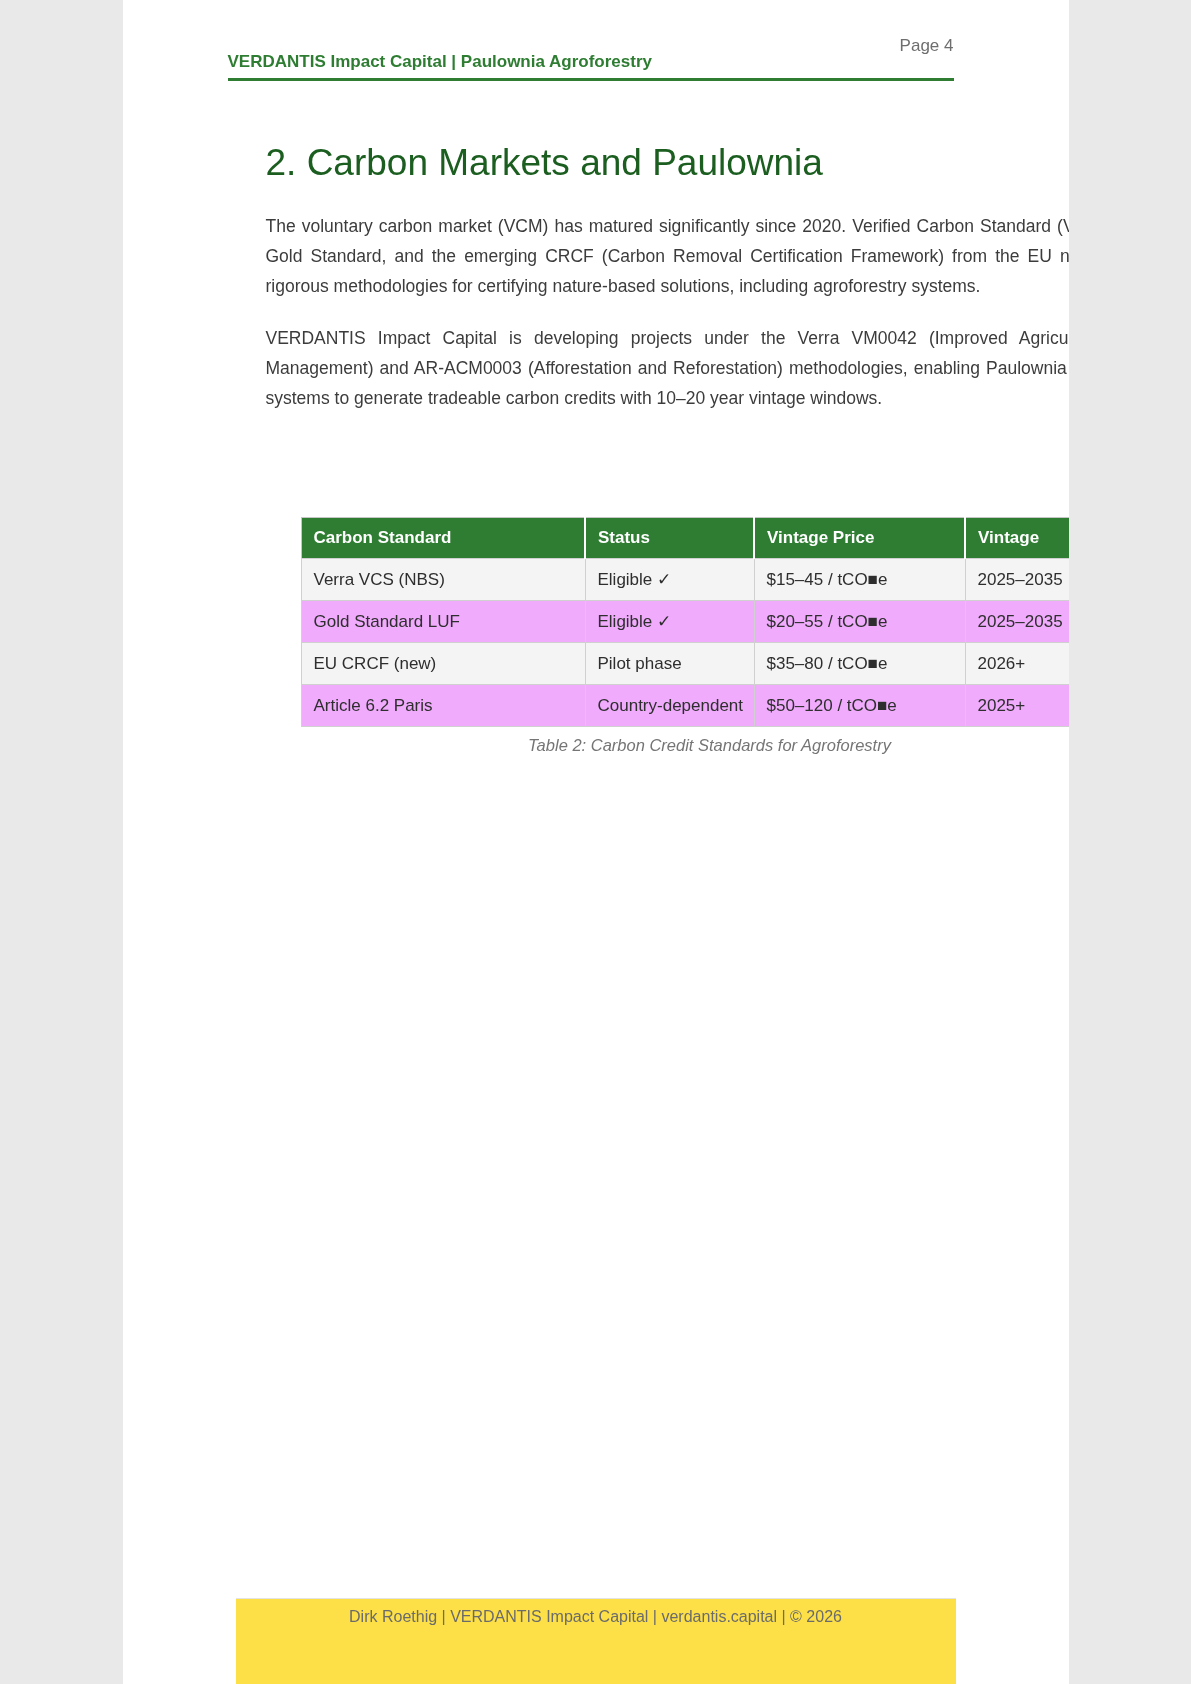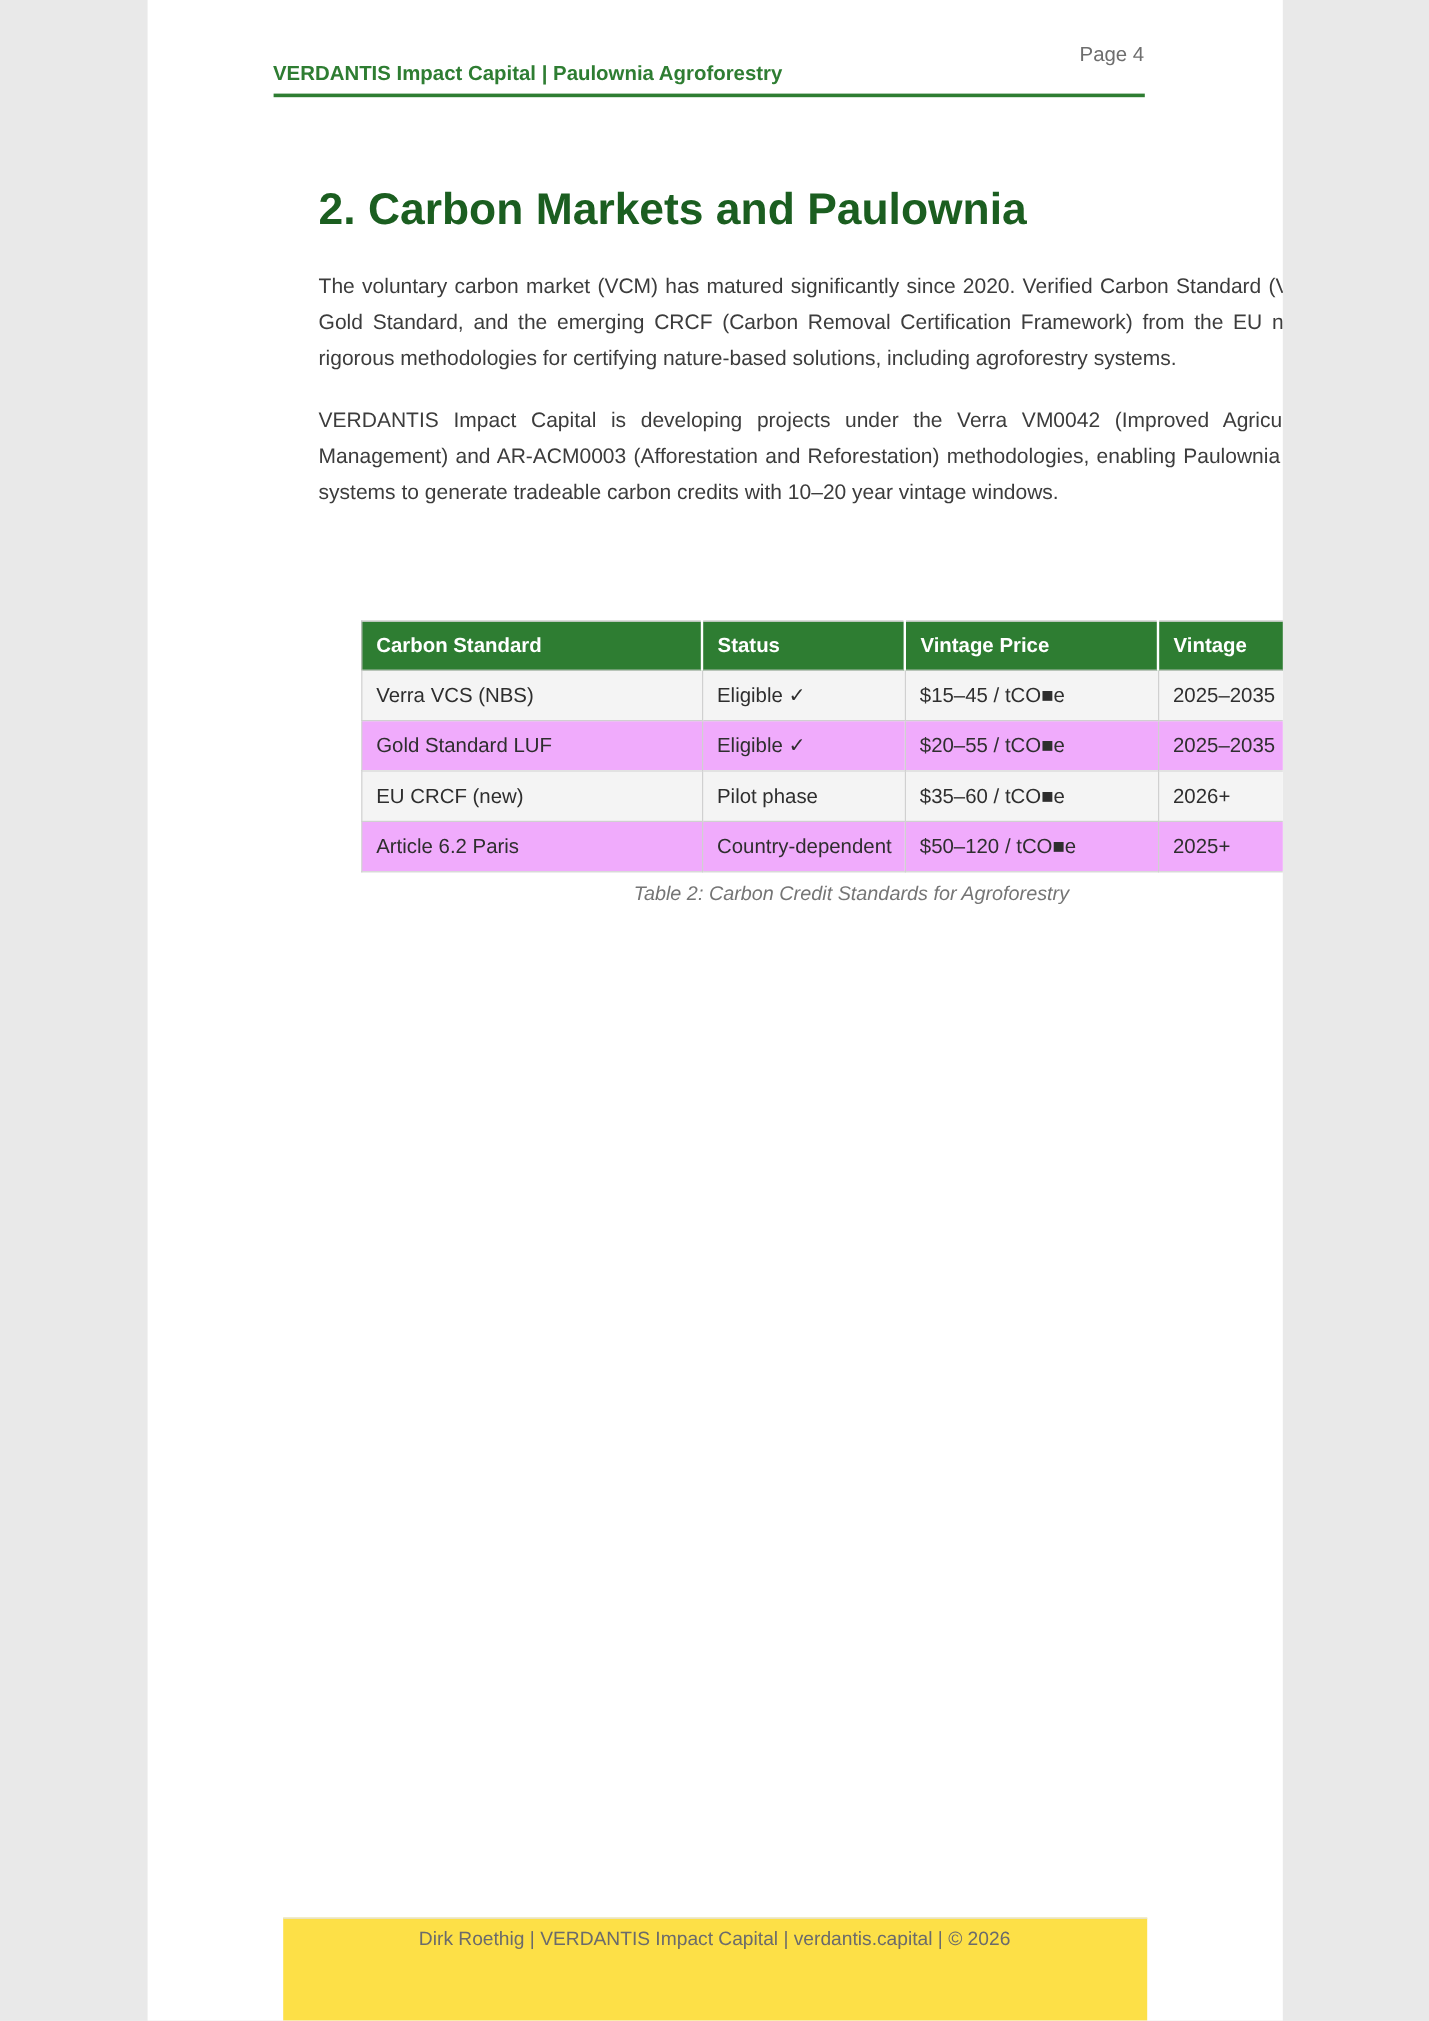--- a/index.html
+++ b/index.html
@@ -33,22 +33,22 @@
   }
   .hdr-rule{
     position:absolute;left:105px;right:115px;top:78px;height:3px;
     background:var(--brand-green);
   }
   
   .content{
     position:absolute;left:143px;top:143px;width:892px;
   }
   .content h1{
-    margin:12px 0 27px 0;
-    font-size:37px;line-height:1.1;font-weight:bold;
+    margin:0 0 27px 0;
+    font-size:37px;line-height:1.1;font-weight:normal;
     color:var(--title-green);
   }
   .content p{
     margin:0 0 22px 0;
     font-size:17.5px;line-height:30px;
     text-align:justify;
     color:var(--body-text);
   }
   
   .table-block{
@@ -128,21 +128,21 @@
         </tr>
         <tr>
           <td>Gold Standard LUF</td>
           <td>Eligible ✓</td>
           <td>$20–55 / tCO■e</td>
           <td>2025–2035</td>
         </tr>
         <tr>
           <td>EU CRCF (new)</td>
           <td>Pilot phase</td>
-          <td>$35–60 / tCO■e</td>
+          <td>$35–80 / tCO■e</td>
           <td>2026+</td>
         </tr>
         <tr>
           <td>Article 6.2 Paris</td>
           <td>Country-dependent</td>
           <td>$50–120 / tCO■e</td>
           <td>2025+</td>
         </tr>
       </tbody>
     </table>

